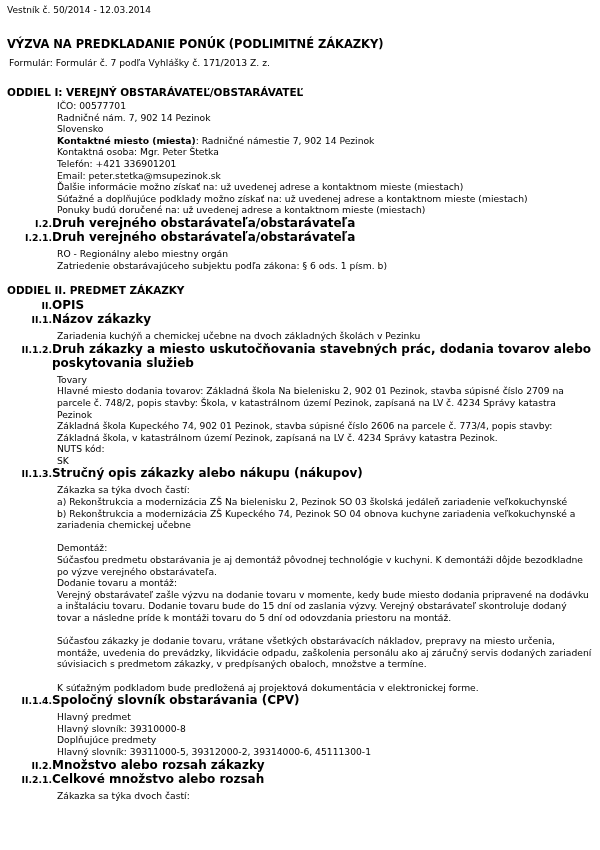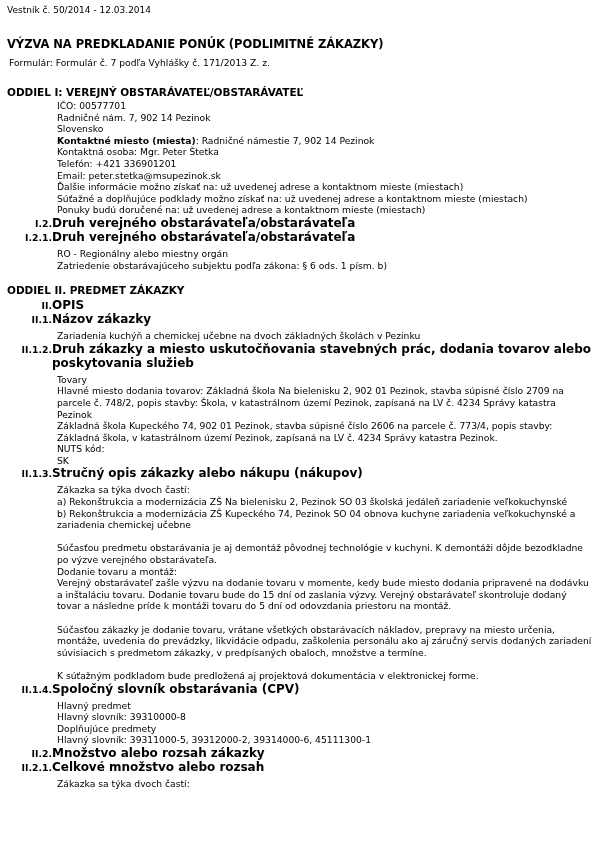--- a/index.html
+++ b/index.html
@@ -145,20 +145,21 @@
   <div class="txt">SK</div>
 
   <div class="row">
     <div class="num">II.1.3.</div>
     <div class="row-label">Stručný opis zákazky alebo nákupu (nákupov)</div>
   </div>
   <div class="txt">Zákazka sa týka dvoch častí:</div>
   <div class="txt">a) Rekonštrukcia a modernizácia ZŠ Na bielenisku 2, Pezinok SO 03 školská jedáleň zariadenie veľkokuchynské</div>
   <div class="txt">b) Rekonštrukcia a modernizácia ZŠ Kupeckého 74, Pezinok SO 04 obnova kuchyne zariadenia veľkokuchynské a zariadenia chemickej učebne</div>
   <div class="spacer"></div>
+  <div class="txt">Demontáž:</div>
   <div class="txt">Súčasťou predmetu obstarávania je aj demontáž pôvodnej technológie v kuchyni. K demontáži dôjde bezodkladne po výzve verejného obstarávateľa.</div>
   <div class="txt">Dodanie tovaru a montáž:</div>
   <div class="txt">Verejný obstarávateľ zašle výzvu na dodanie tovaru v momente, kedy bude miesto dodania pripravené na dodávku a inštaláciu tovaru. Dodanie tovaru bude do 15 dní od zaslania výzvy. Verejný obstarávateľ skontroluje dodaný tovar a následne príde k montáži tovaru do 5 dní od odovzdania priestoru na montáž.</div>
   <div class="spacer"></div>
   <div class="txt">Súčasťou zákazky je dodanie tovaru, vrátane všetkých obstarávacích nákladov, prepravy na miesto určenia, montáže, uvedenia do prevádzky, likvidácie odpadu, zaškolenia personálu ako aj záručný servis dodaných zariadení súvisiacich s predmetom zákazky, v predpísaných obaloch, množstve a termíne.</div>
   <div class="spacer"></div>
   <div class="txt">K súťažným podkladom bude predložená aj projektová dokumentácia v elektronickej forme.</div>
 
   <div class="row">
     <div class="num">II.1.4.</div>

